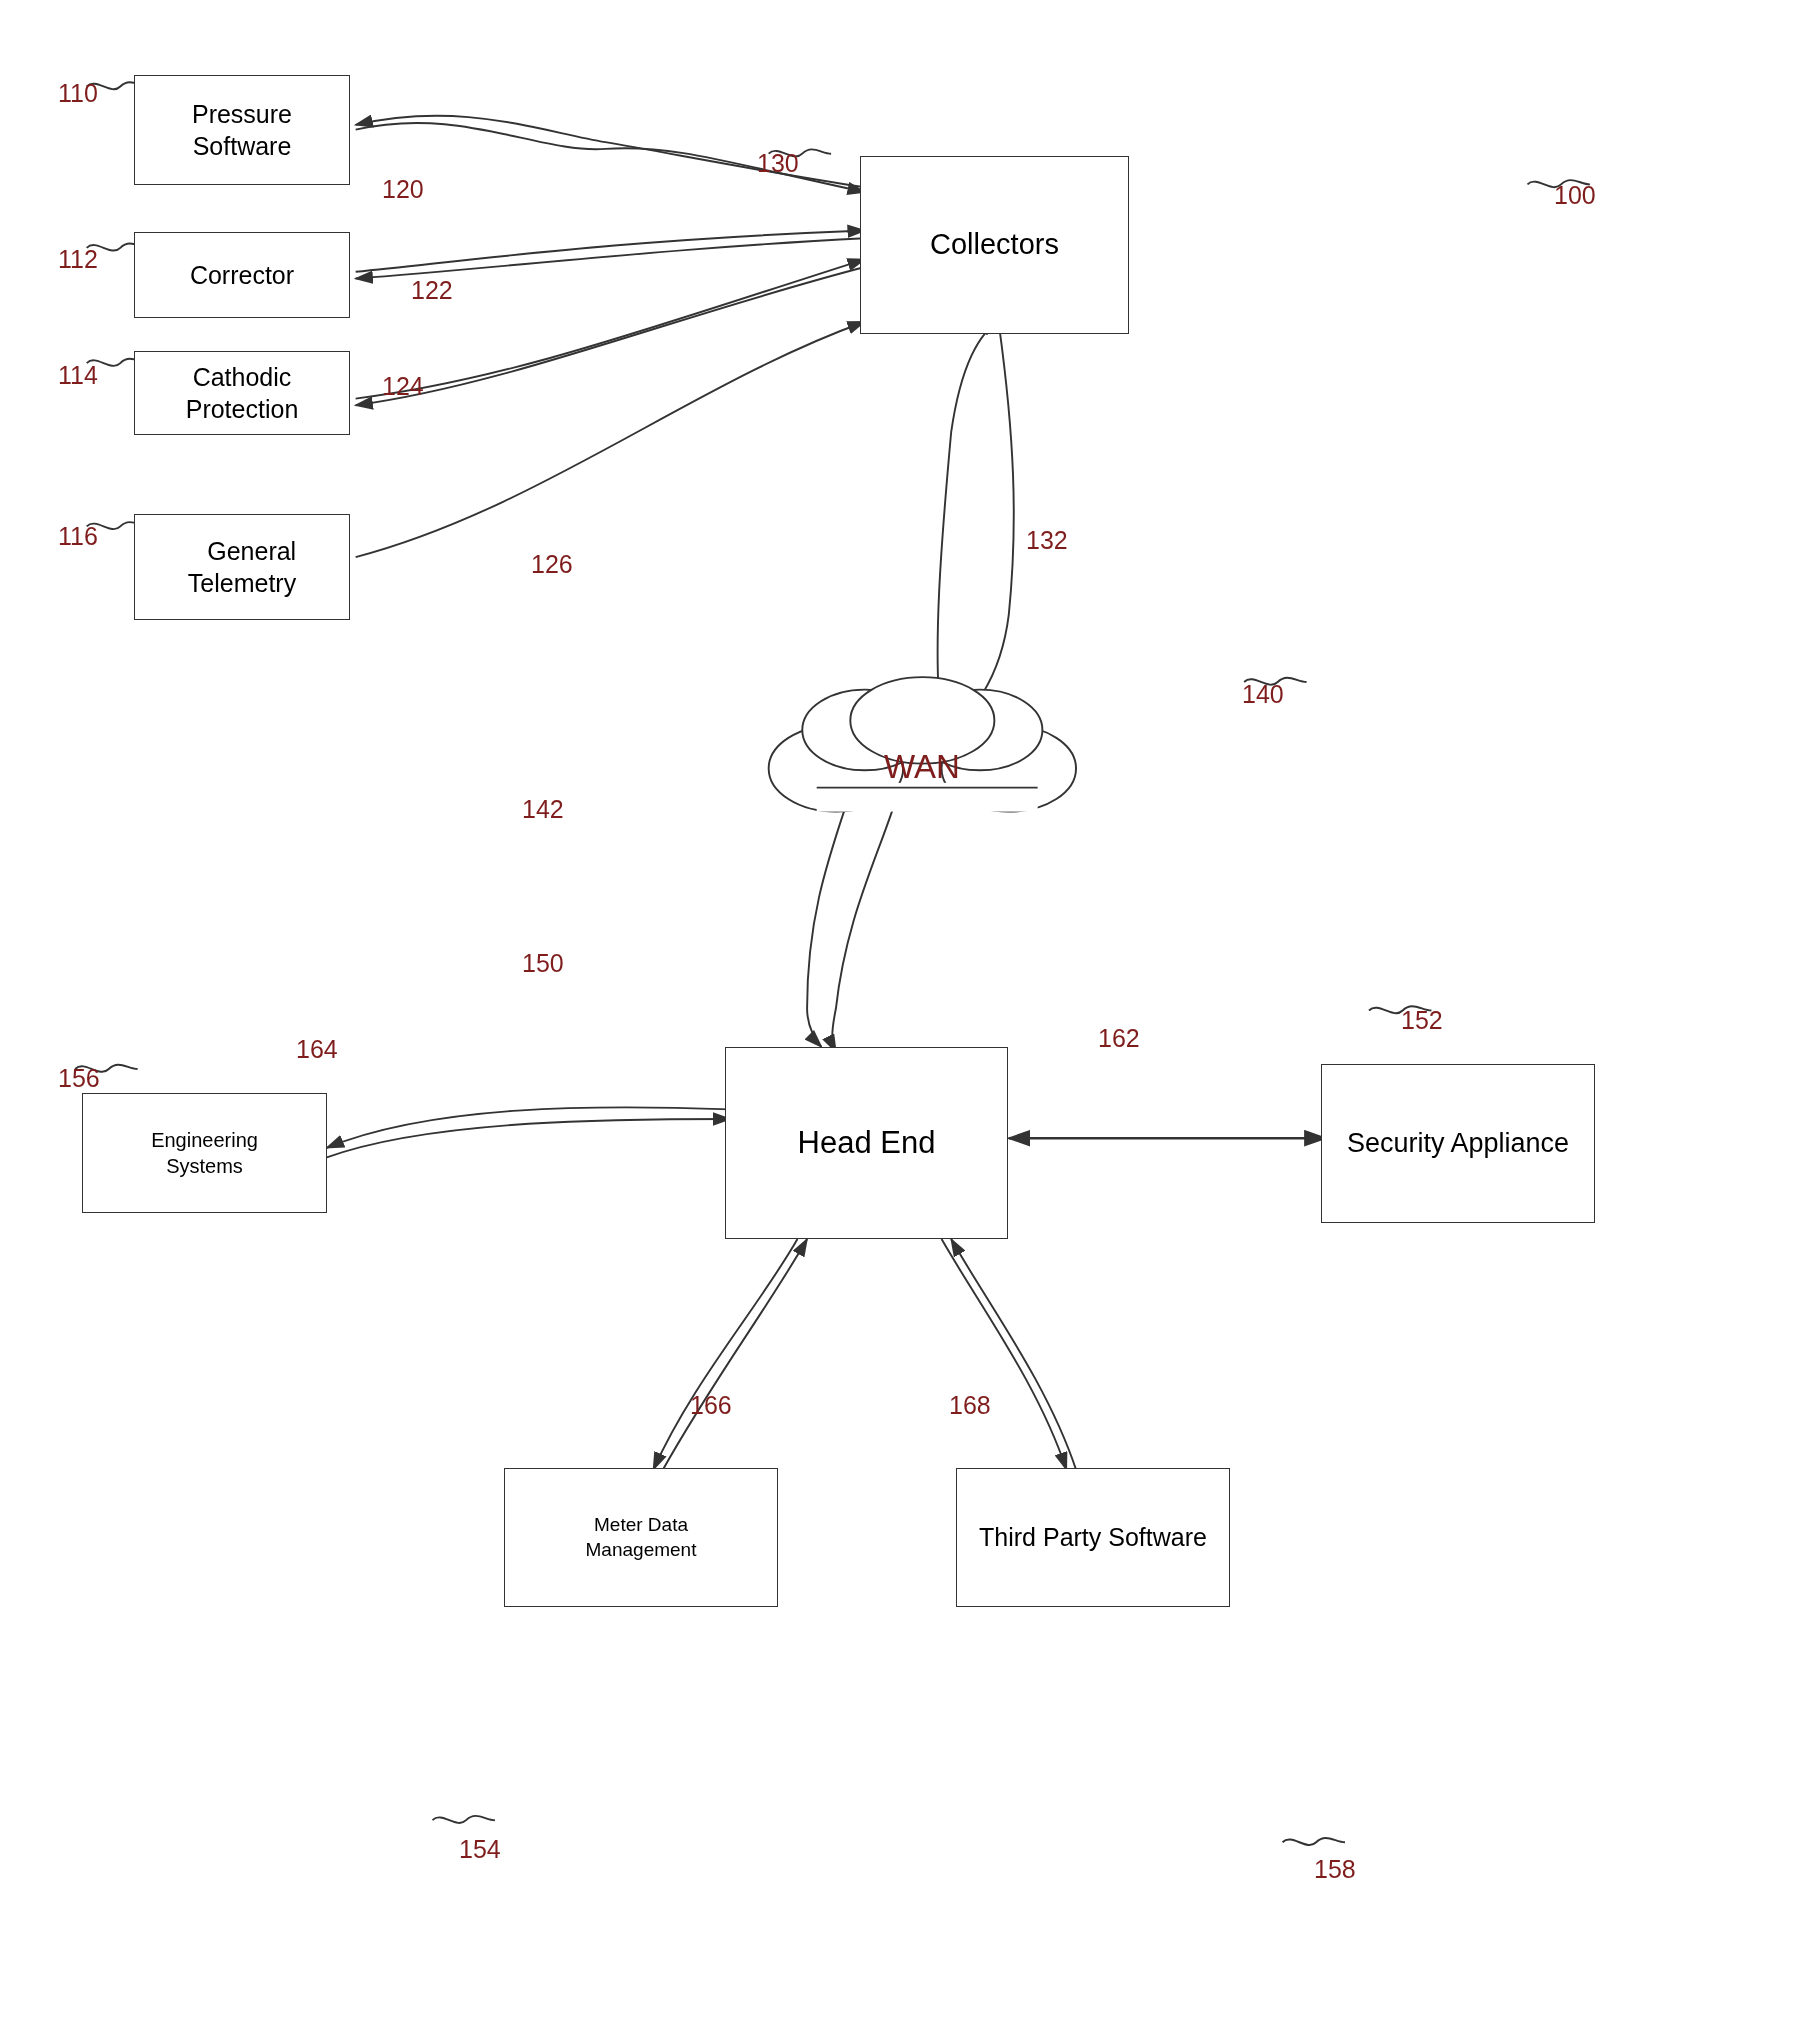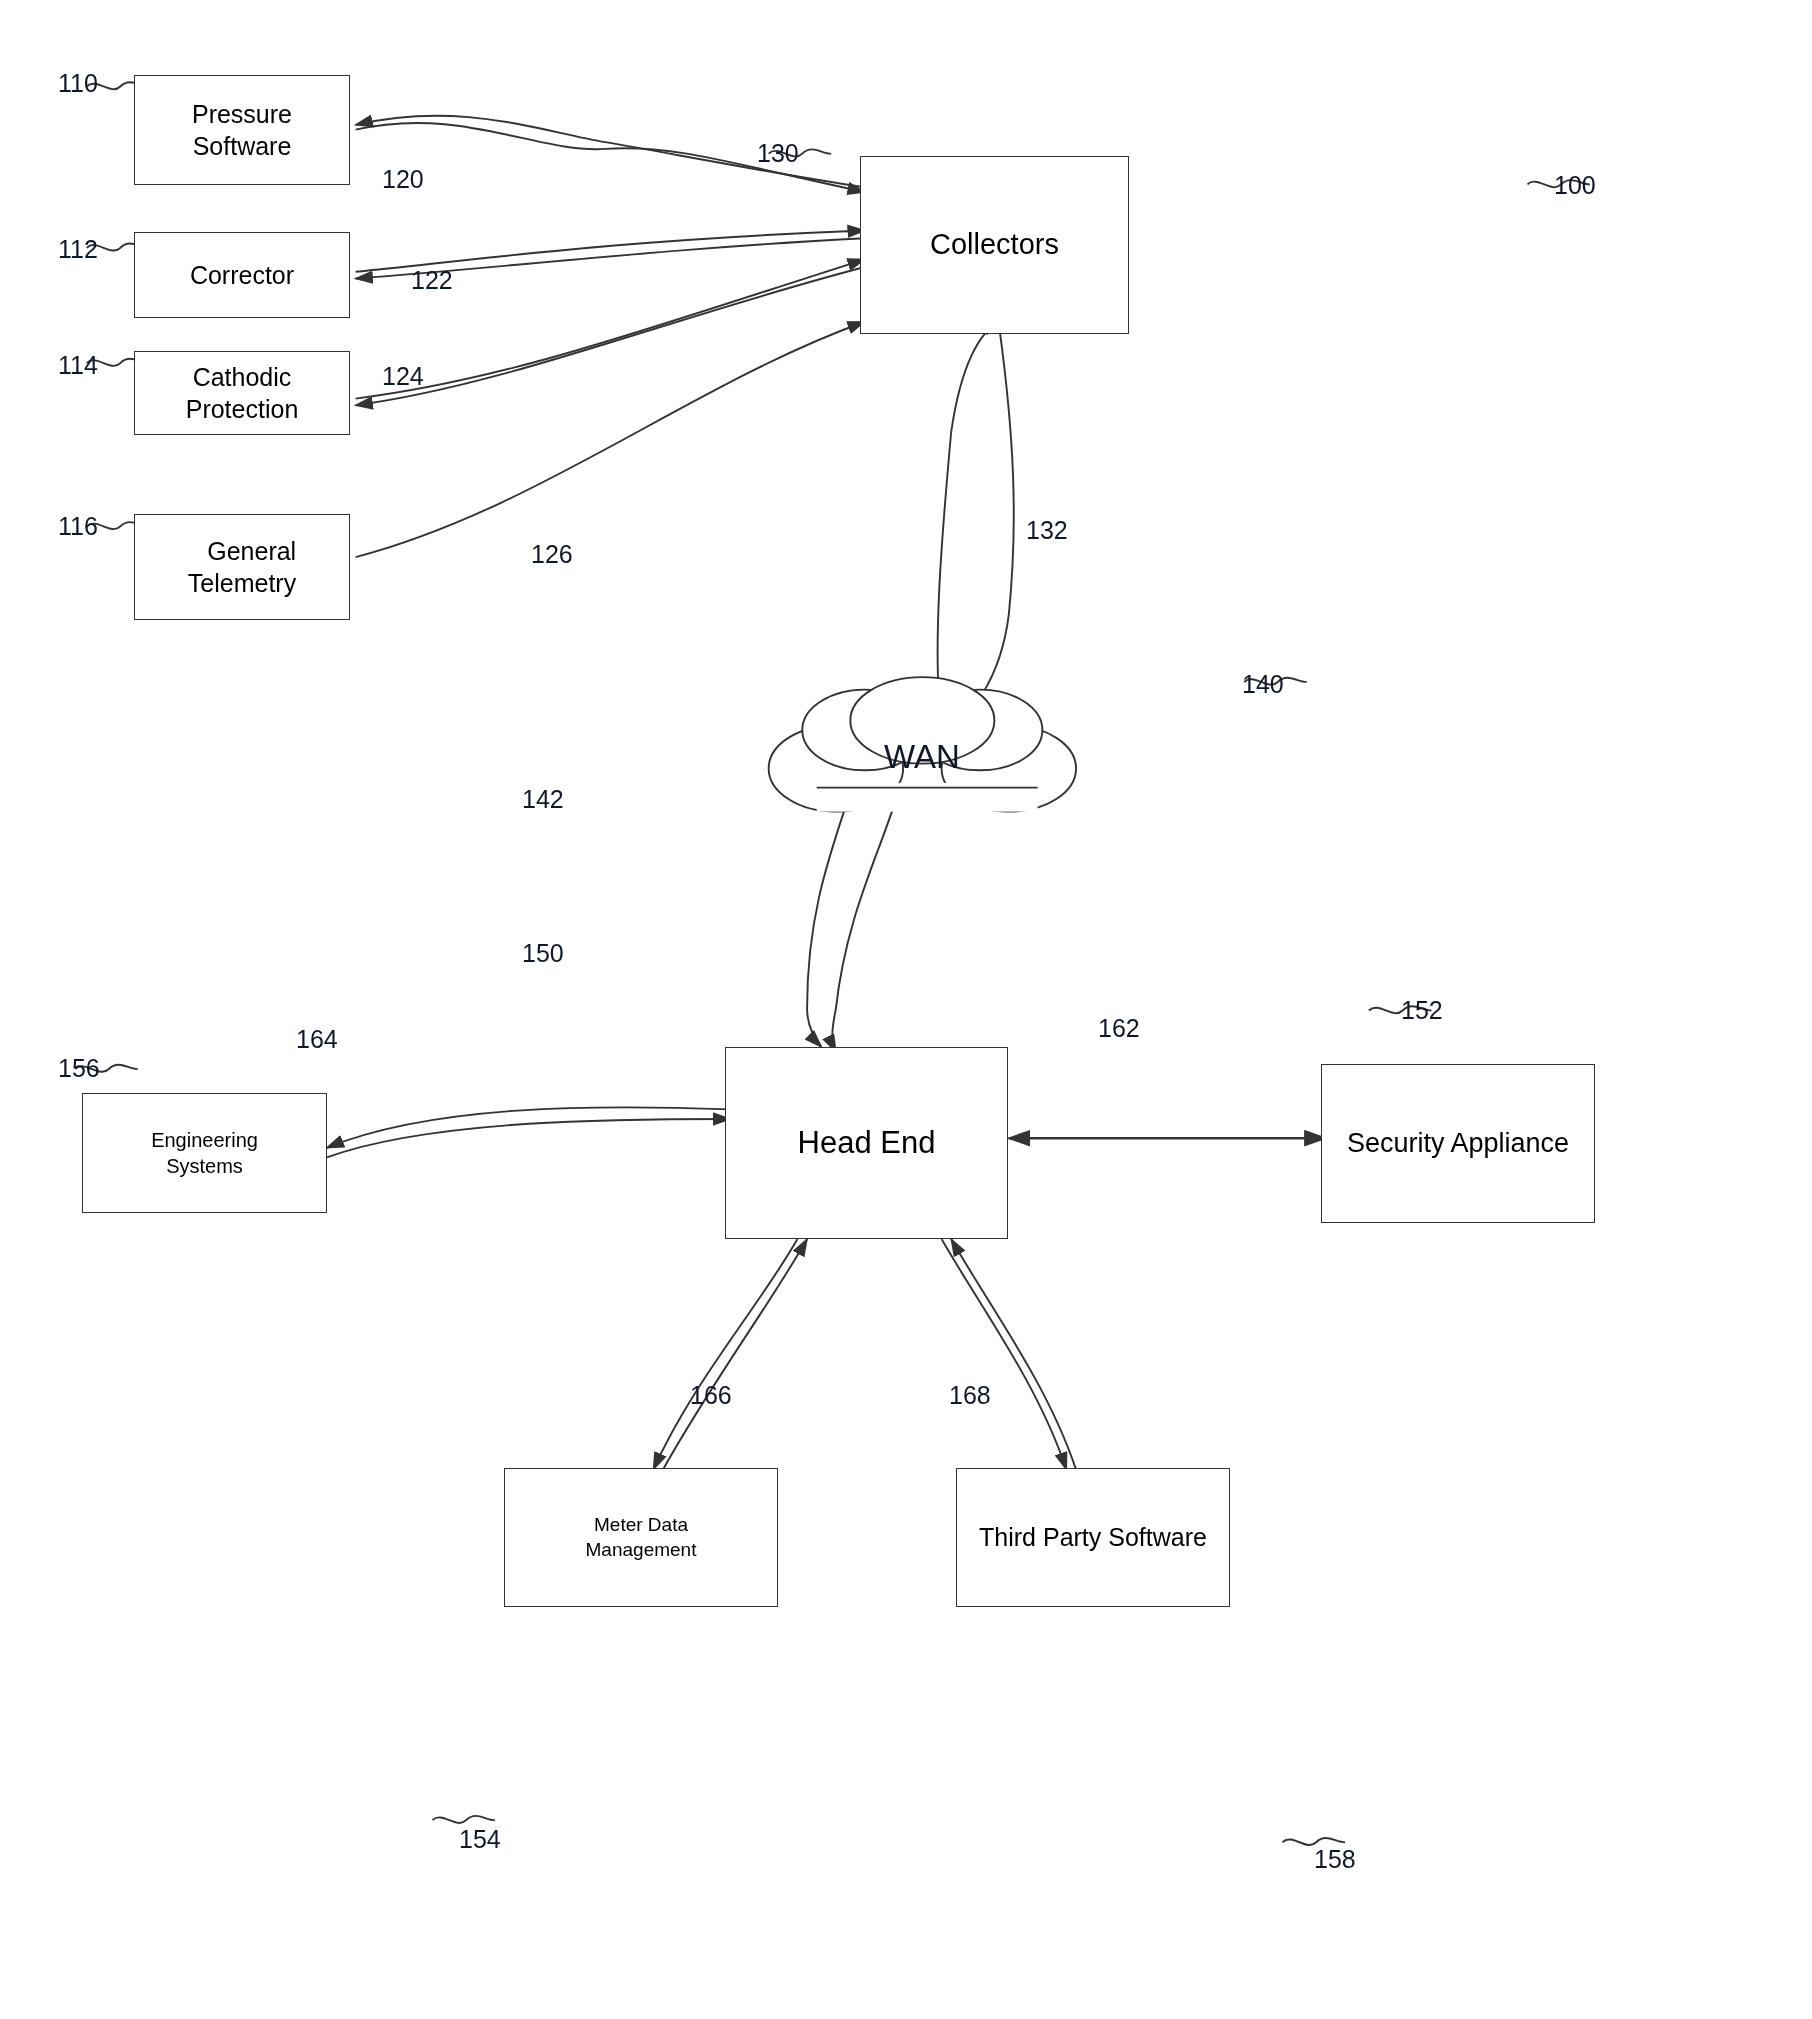--- a/index.html
+++ b/index.html
@@ -26,22 +26,23 @@
       justify-content: center;
       text-align: center;
       font-size: 27px;
       font-weight: normal;
       line-height: 1.3;
       padding: 9.6px;
     }
     .label {
       position: absolute;
       font-size: 25px;
-      color: #0f172a;
+      color: #7f1d1d;
       font-weight: normal;
+      margin-top: 10px;
     }
     svg.arrows {
       position: absolute;
       top: 0;
       left: 0;
       width: 1813px;
       height: 2019px;
       pointer-events: none;
     }
   </style>

